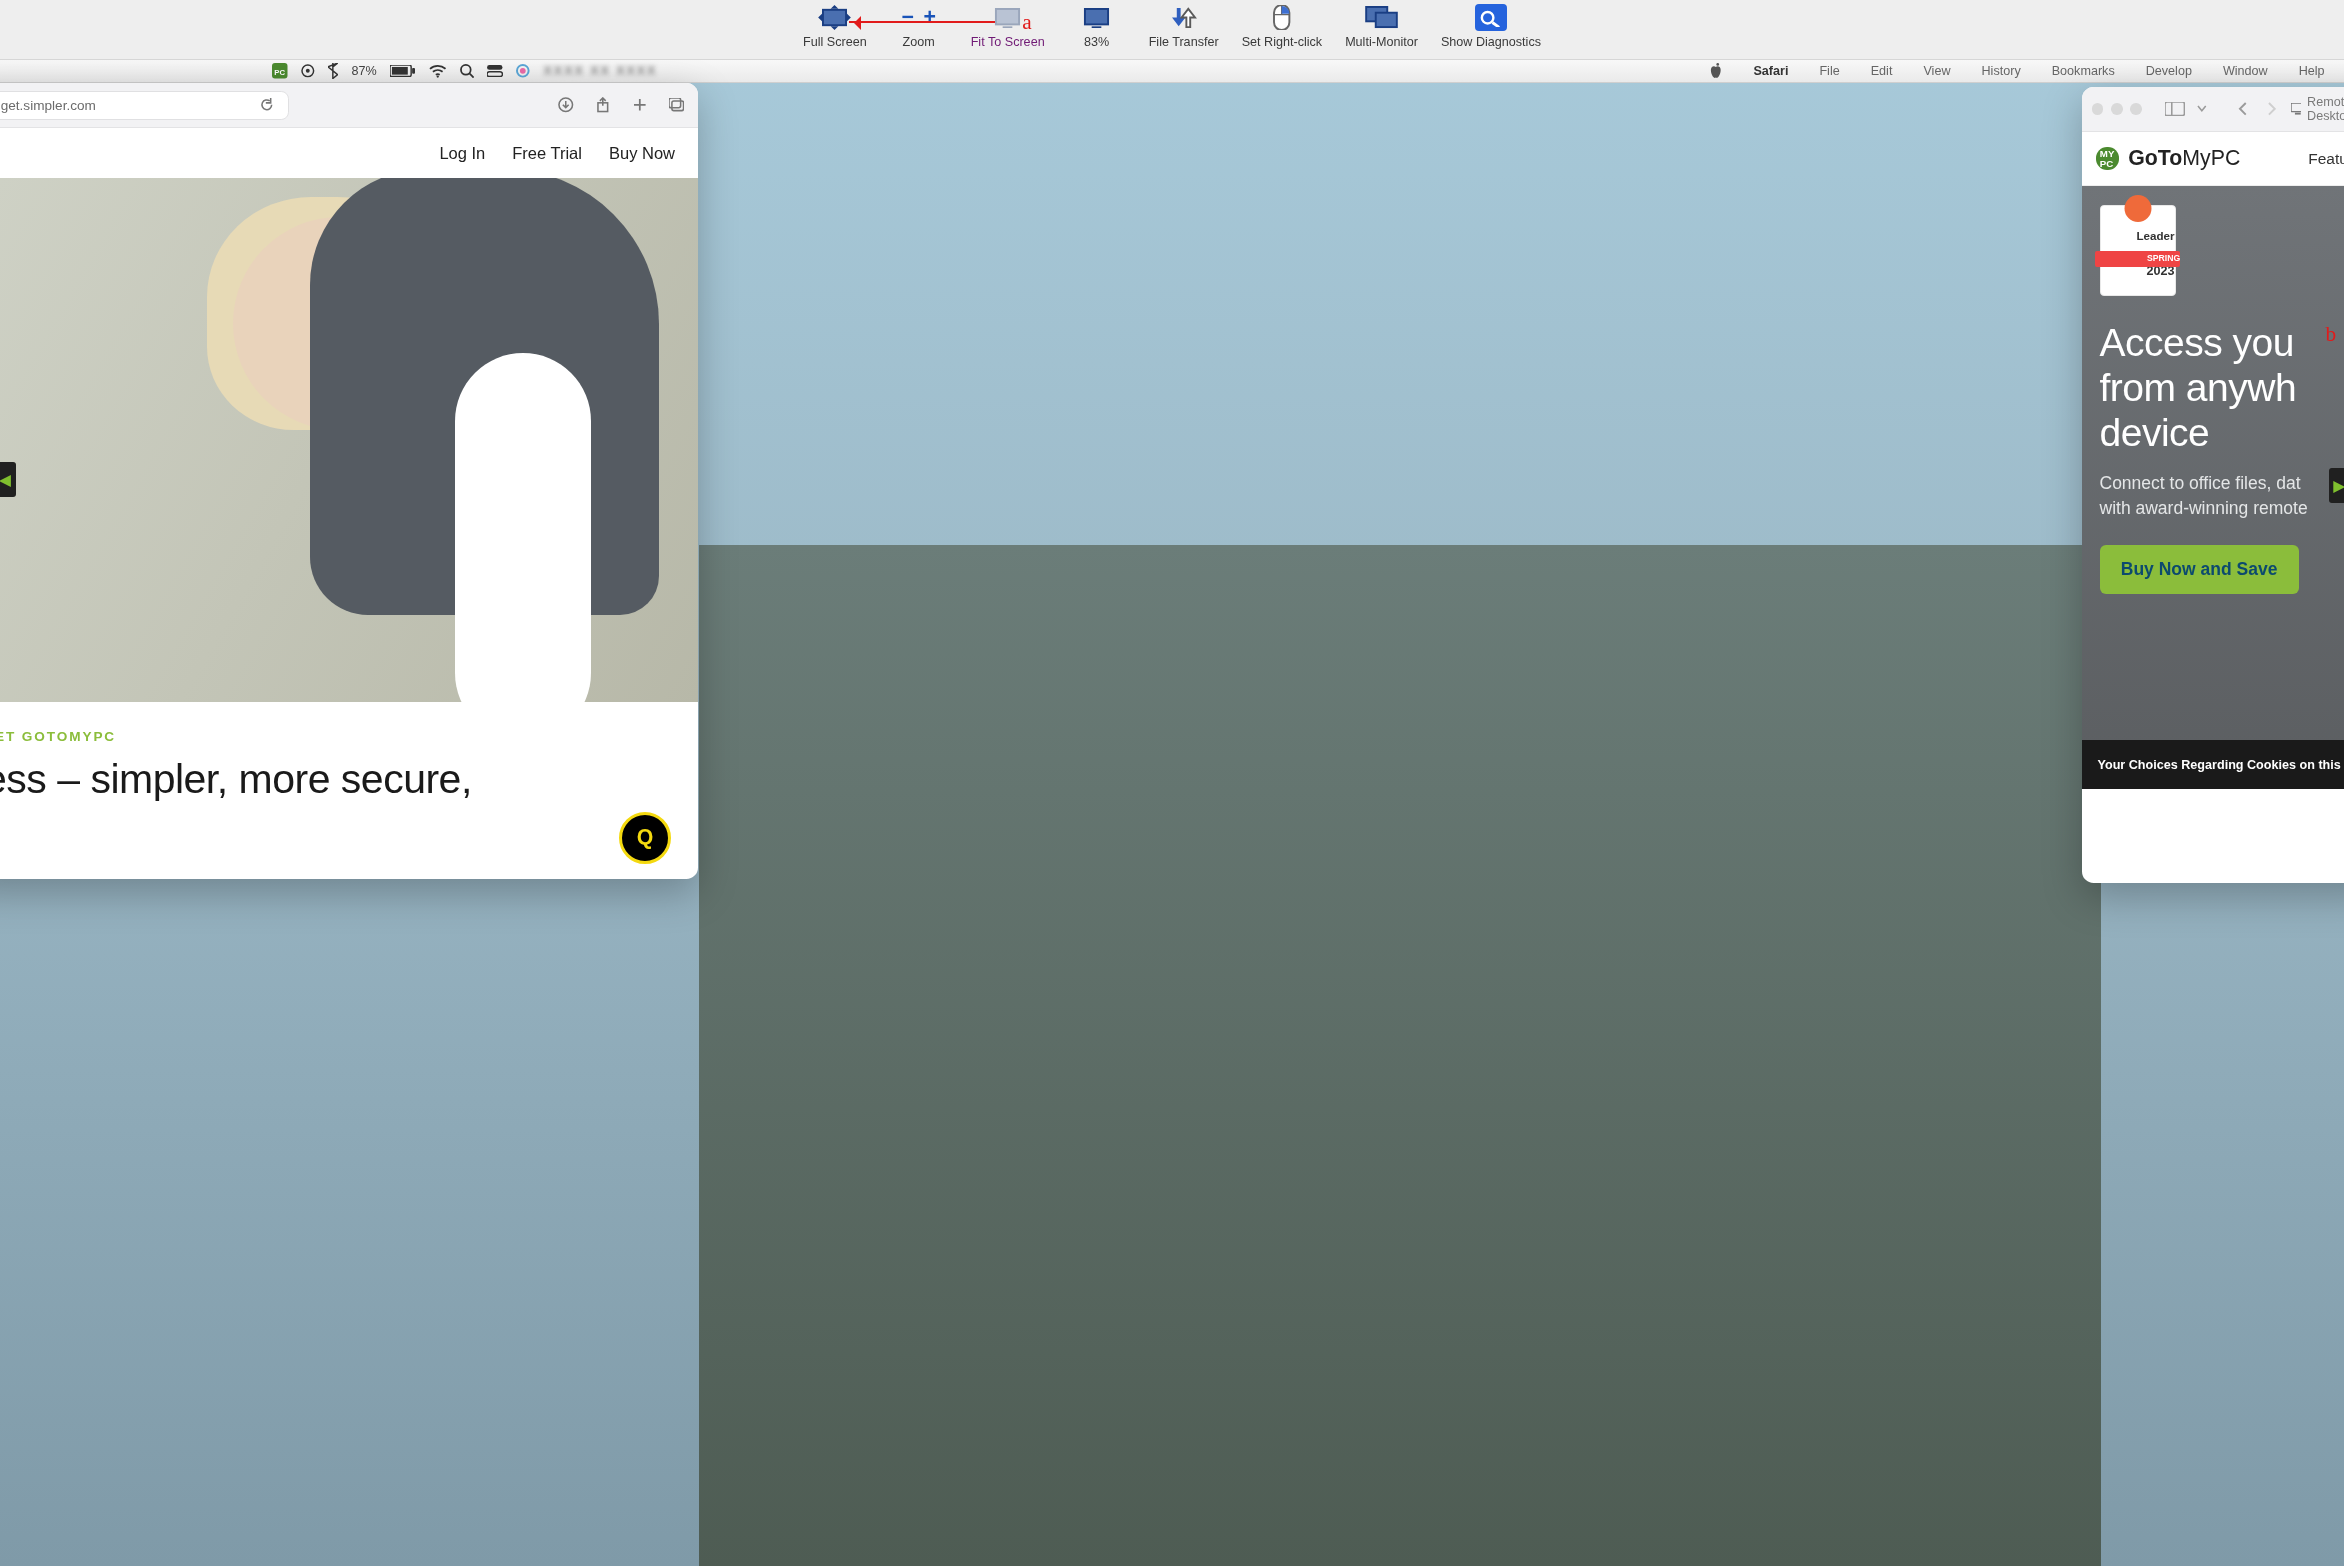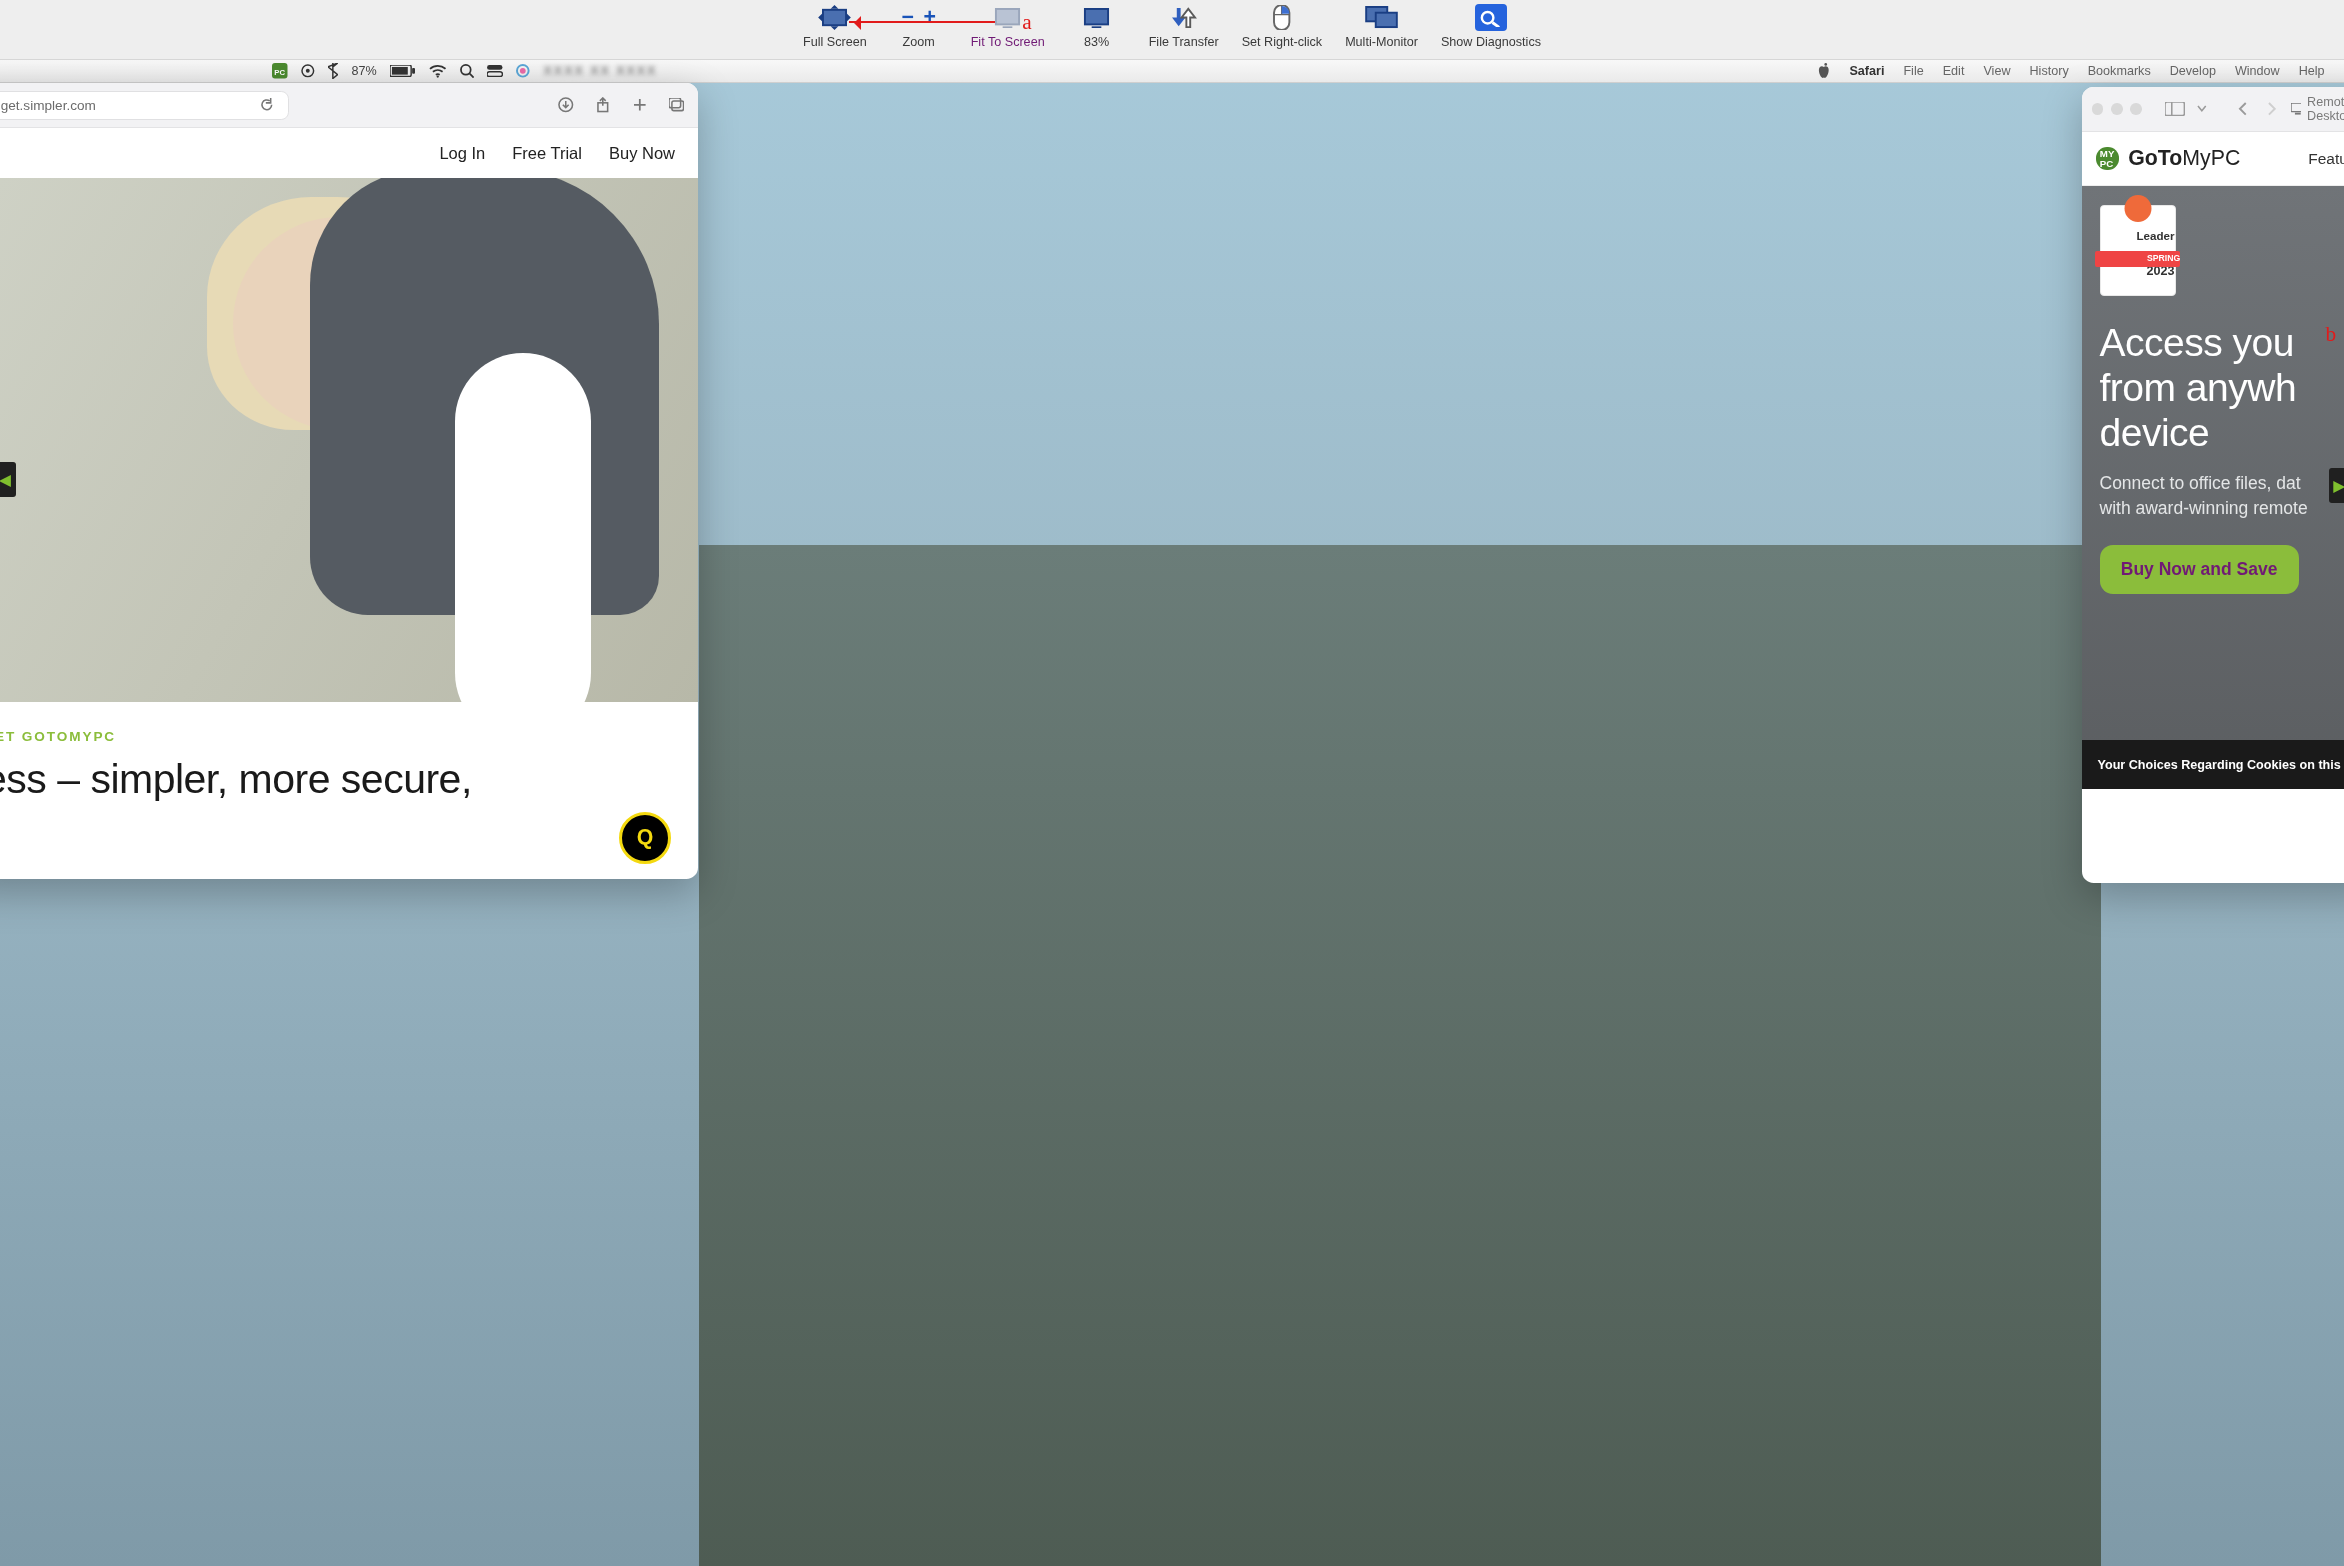--- a/index.html
+++ b/index.html
@@ -59,21 +59,21 @@
       left: 0; right: 0; top: 0;
       height: 23px;
       background: linear-gradient(#f8f8f8,#eaeaea);
       border-bottom: 1px solid #cfcfcf;
       display: flex;
       align-items: center;
       font-size: 12.6px;
       color: #444;
     }
     .mac-left { display: flex; align-items: center; gap: 13.6px; padding-left: 272px; }
-    .mac-right { display: flex; align-items: center; gap: 19px; margin-left: auto; padding-right: 19.4px; color: #666; }
+    .mac-right { display: flex; align-items: center; gap: 31px; margin-left: auto; padding-right: 19.4px; color: #666; }
     .mac-menubar .app { font-weight: 700; color: #333; }
     .mac-menubar .blur { filter: blur(2.9px); color:#555; letter-spacing:1.9px;}
     .mac-ic { display: inline-flex; align-items: center; }
 
     
     .win-left {
       position: absolute;
       left: -39px;
       top: 23px;
       width: 737px;
@@ -166,21 +166,21 @@
     .brand-txt b{font-weight:800;}
     .brand-feat{margin-left:auto;color:#333;font-size:15.5px;}
 
     .hero2{background:linear-gradient(#707478,#5b5e61);position:relative;height:602px;padding:19.4px 17.5px;color:#fff;}
     .badge{width:76px;height:91px;background:#fff;border:1.9px solid #e9e9e9;border-radius:3.9px;position:relative;text-align:right;color:#333;padding-top:23px;font-size:11.6px;font-weight:700;}
     .badge::before{content:"";position:absolute;top:-11.6px;left:50%;transform:translateX(-50%);width:27px;height:27px;background:#ef6a3a;border-radius:50%;}
     .badge .rib{position:absolute;left:-5.8px;right:-5.8px;top:45px;height:15.5px;background:#ef4444;color:#fff;font-size:8.7px;line-height:15.5px;border-radius:1.9px;}
     .badge .yr{display:block;margin-top:21.3px;font-size:12.6px;}
     .hero2 h1{font-size:39px;font-weight:400;line-height:1.15;margin-top:25px;letter-spacing:-0.5px;}
     .hero2 p{font-size:17.5px;margin-top:15.5px;line-height:1.4;color:#e4e6e7;}
-    .cta{display:inline-block;margin-top:25px;background:#8bbd3b;color:#701a75;font-size:17.5px;font-weight:600;padding:13.6px 21.3px;border-radius:13px;cursor:pointer;}
+    .cta{display:inline-block;margin-top:25px;background:#8bbd3b;color:#0c4a6e;font-size:17.5px;font-weight:600;padding:13.6px 21.3px;border-radius:6px;cursor:pointer;}
     .cookie{position:absolute;left:0;right:0;bottom:-1px;background:#1a1a1a;color:#fff;font-size:12.6px;font-weight:700;padding:17.5px 15.5px;}
 
     
     .edge-arrow{position:absolute;width:21.3px;height:35px;background:#202020;border-radius:2.9px;display:flex;align-items:center;justify-content:center;color:#7fbf2e;font-size:15.5px;}
     .edge-arrow.left-a{left:-5.8px;top:402px;border-top-left-radius:0;border-bottom-left-radius:0;}
     .edge-arrow.right-a{right:-5.8px;top:408px;border-top-right-radius:0;border-bottom-right-radius:0;}
 
     
     .land{position:absolute;left:699px;right:243px;bottom:0;top:485px;background:linear-gradient(#6b7d79 0%,#4e5c53 100%);}
 

